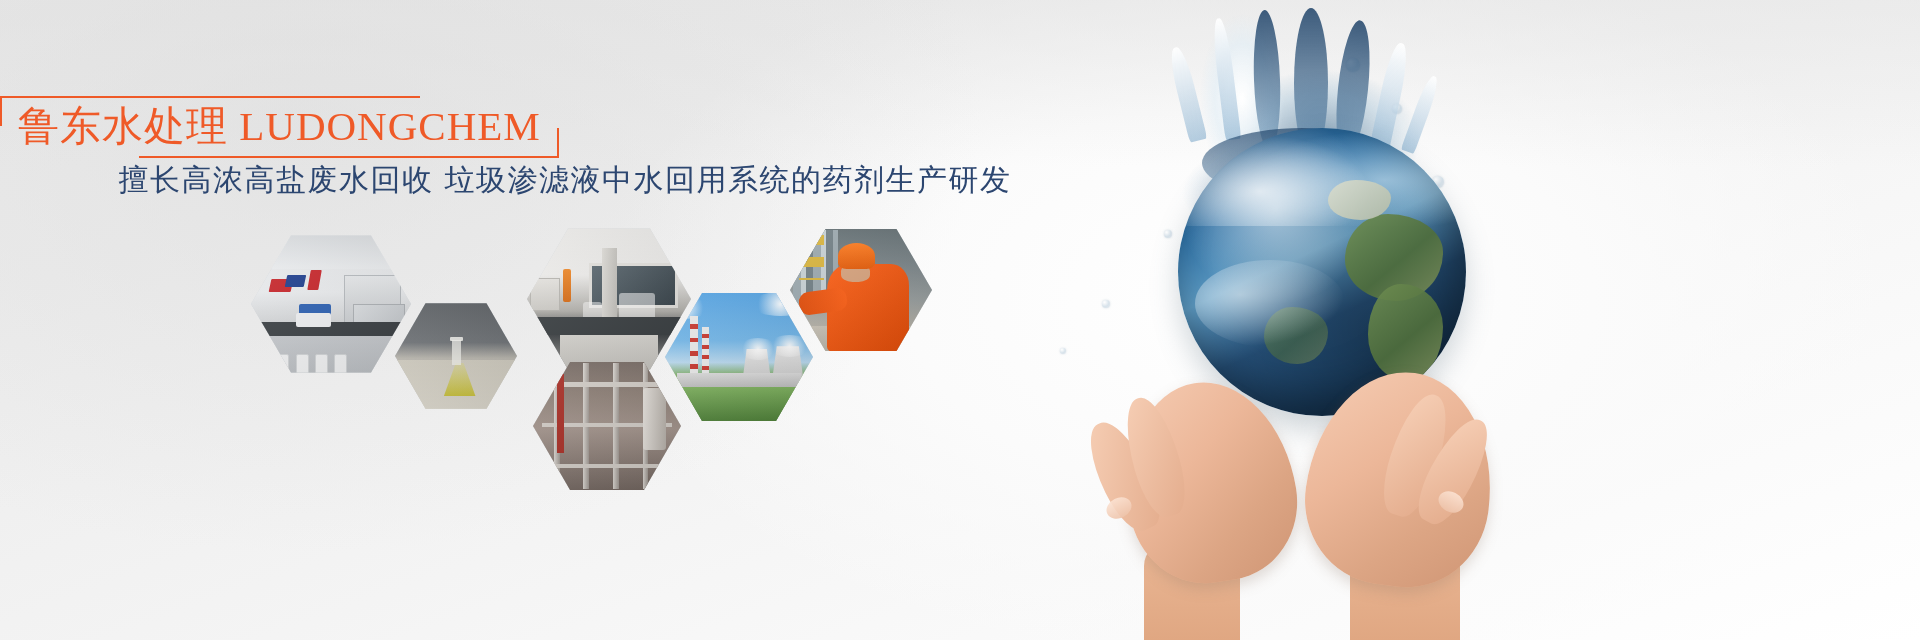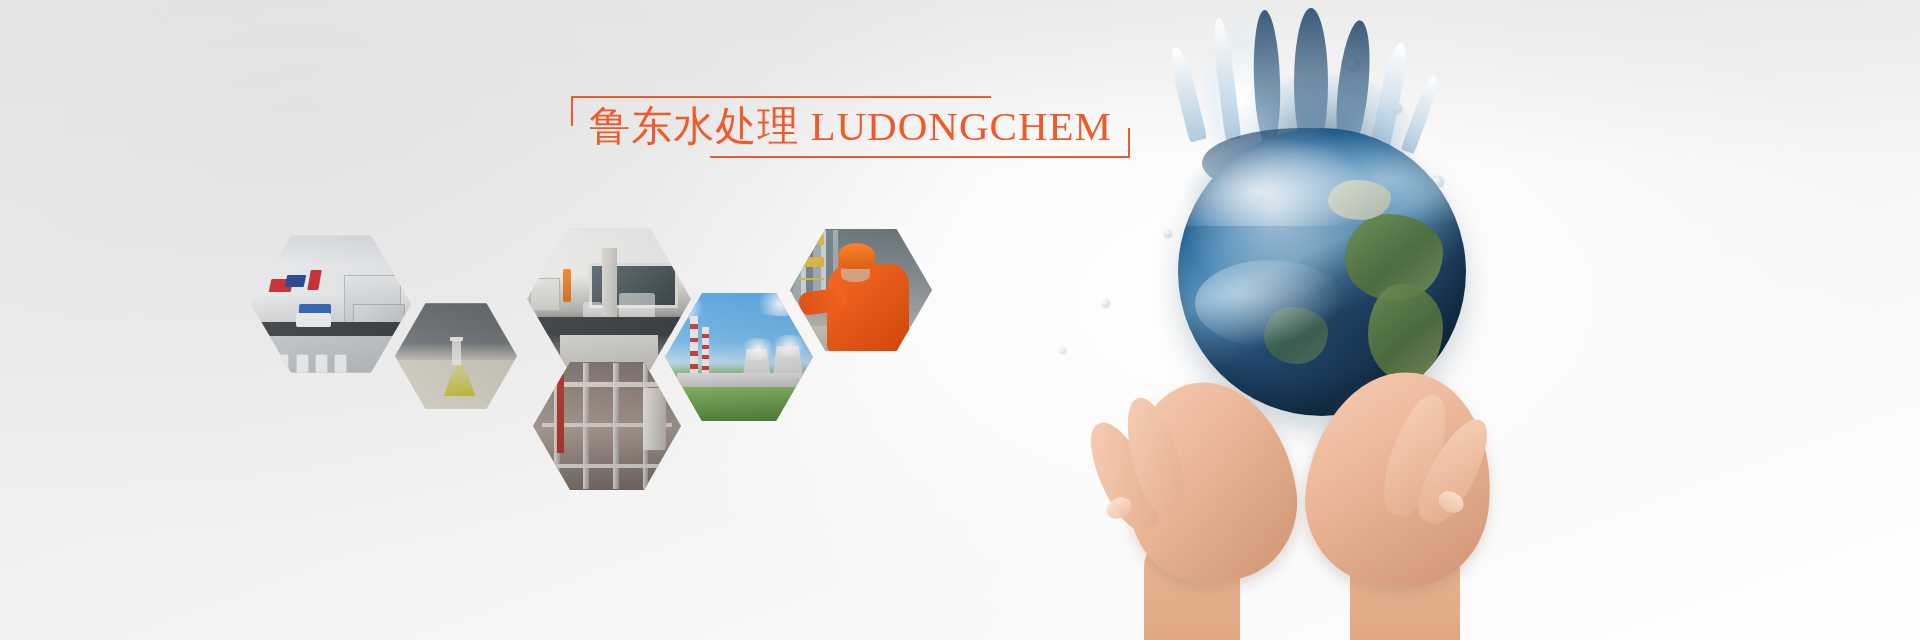--- a/index.html
+++ b/index.html
@@ -24,21 +24,21 @@
     background:
       radial-gradient(ellipse 1100px 700px at 300px 120px, rgba(221,221,221,.55) 0%, rgba(221,221,221,0) 62%),
       linear-gradient(to bottom, rgba(228,228,228,.55) 0%, rgba(255,255,255,0) 26%);
     pointer-events:none;
   }
 
   
   #headline-block{
     position:absolute;
     left:0; top:96px; width:1130px;
-    text-align:right;
+    text-align:left;
   }
   .title-wrap{
     display:inline-block;
     position:relative;
     padding:4px 18px 6px 18px;
   }
   .title-text{
     font-family:"Liberation Serif", serif;
     font-size:41px;
     line-height:52px;
@@ -296,20 +296,21 @@
   <div id="vignette"></div>
 
   <div id="headline-block">
     <div class="title-wrap">
       <span class="brk-tl"></span>
       <span class="brk-br"></span>
       <div class="title-text">鲁东水处理 LUDONGCHEM</div>
     </div>
   </div>
 
+  <div id="subtitle">擅长高浓高盐废水回收 垃圾渗滤液中水回用系统的药剂生产研发</div>
 
   <div id="hex-cluster">
 
     <div class="hex" id="hex1">
       <div class="inner">
         <div class="lab-ceiling"></div>
         <div class="slogan-red"></div>
         <div class="slogan-blue"></div>
         <div class="slogan-one"></div>
         <div class="lab-cab"></div>

